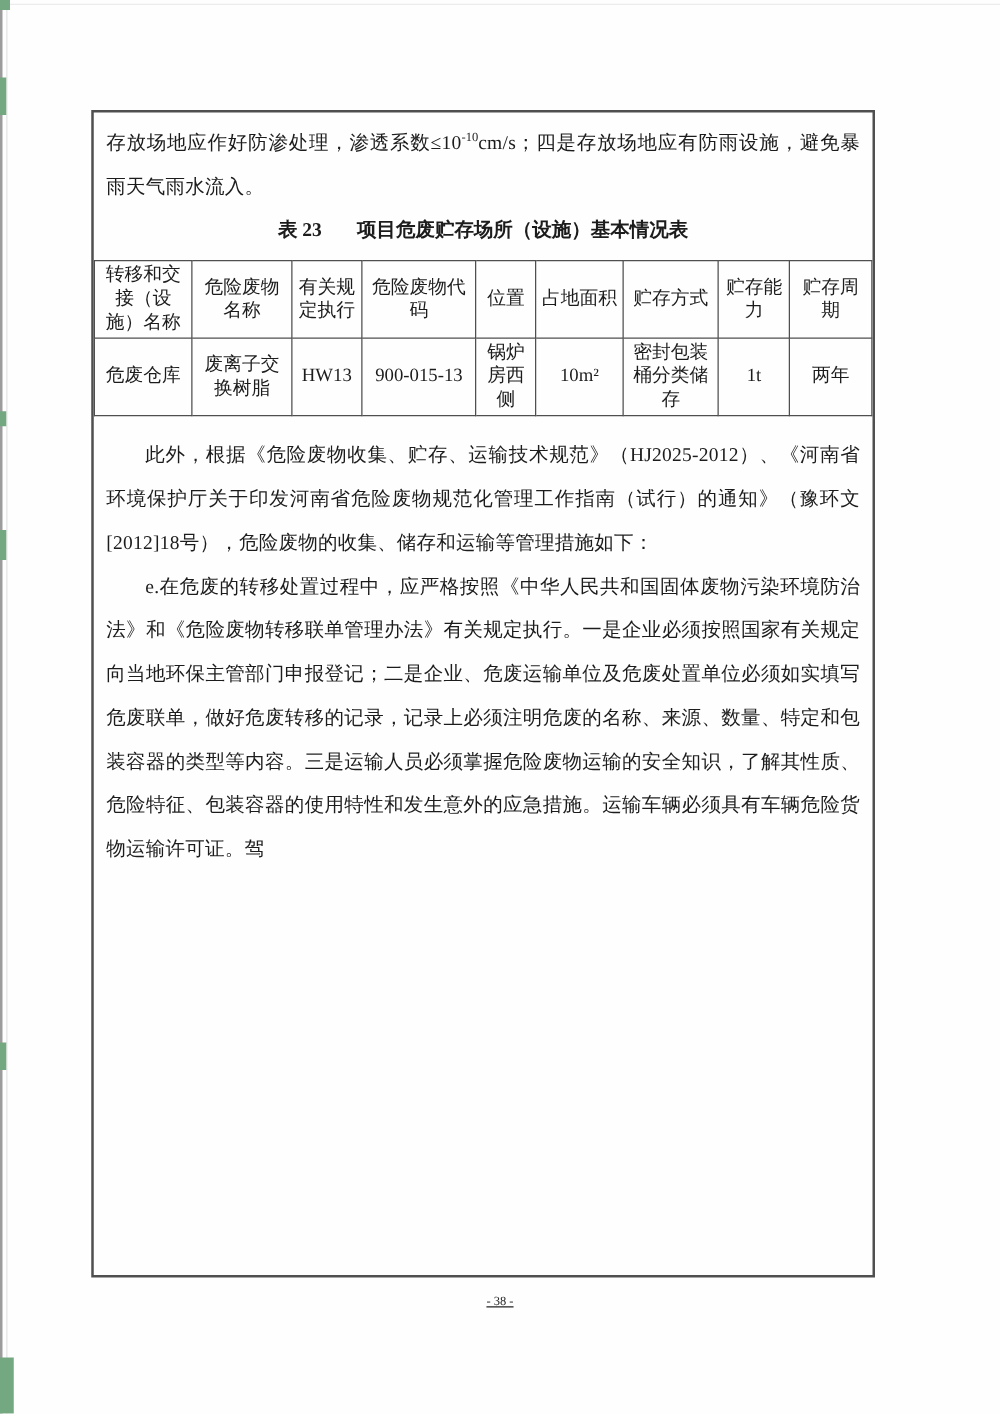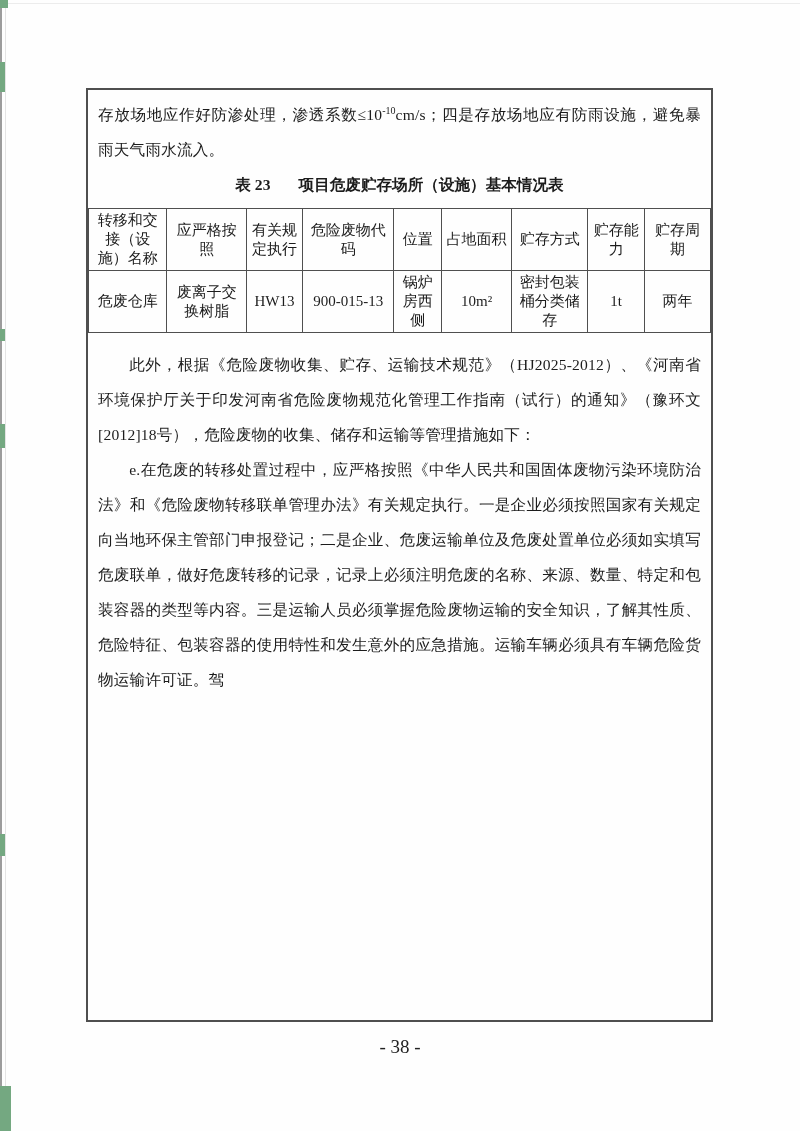--- a/index.html
+++ b/index.html
@@ -39,21 +39,21 @@
   .m1 { top: 0;      width: 8px;  height: 8px;  }
   .m2 { top: 62px;   width: 5px;  height: 30px; }
   .m3 { top: 329px;  width: 5px;  height: 12px; }
   .m4 { top: 424px;  width: 5px;  height: 24px; }
   .m5 { top: 834px;  width: 5px;  height: 22px; }
   .m6 { top: 1086px; width: 11px; height: 45px; }
 
   
   .content-box {
     position: absolute;
-    left: 86px; top: 88px;
+    left: 73px; top: 88px;
     width: 627px; height: 934px;
     border: 2px solid #4f4f4f;
     box-sizing: border-box;
     padding-top: 7px;
     overflow: hidden;
   }
   .content-box p {
     margin: 0;
     padding: 0 10px;
     font-size: 15.6px;
@@ -103,22 +103,23 @@
   .col4 { width: 14.7%; } .col5 { width: 7.7%; }  .col6 { width: 11.2%; }
   .col7 { width: 12.3%; } .col8 { width: 9.1%; }  .col9 { width: 10.6%; }
 
   .para-gap { margin-top: 14px !important; }
 
   .page-number {
     position: absolute;
     left: 0; top: 1036px;
     width: 800px;
     text-align: center;
-    font-size: 19px;
+    font-size: 10px;
     color: #222;
+    text-decoration: underline;
   }
 </style>
 </head>
 <body>
 
 <div class="page">
 
   <div class="edge-line-dark"></div>
   <div class="edge-line-faint"></div>
   <div class="edge-line-top"></div>
@@ -145,21 +146,21 @@
           <col class="col4">
         <col class="col5">
           <col class="col6">
           <col class="col7">
           <col class="col8">
           <col class="col9">
       </colgroup>
       <thead>
         <tr class="hdr-row">
           <th>转移和交接（设施）名称</th>
-          <th>应严格按照</th>
+          <th>危险废物名称</th>
           <th>有关规定执行</th>
           <th>危险废物代码</th>
           <th>位置</th>
           <th>占地面积</th>
           <th>贮存方式</th>
           <th>贮存能力</th>
           <th>贮存周期</th>
         </tr>
       </thead>
       <tbody>

